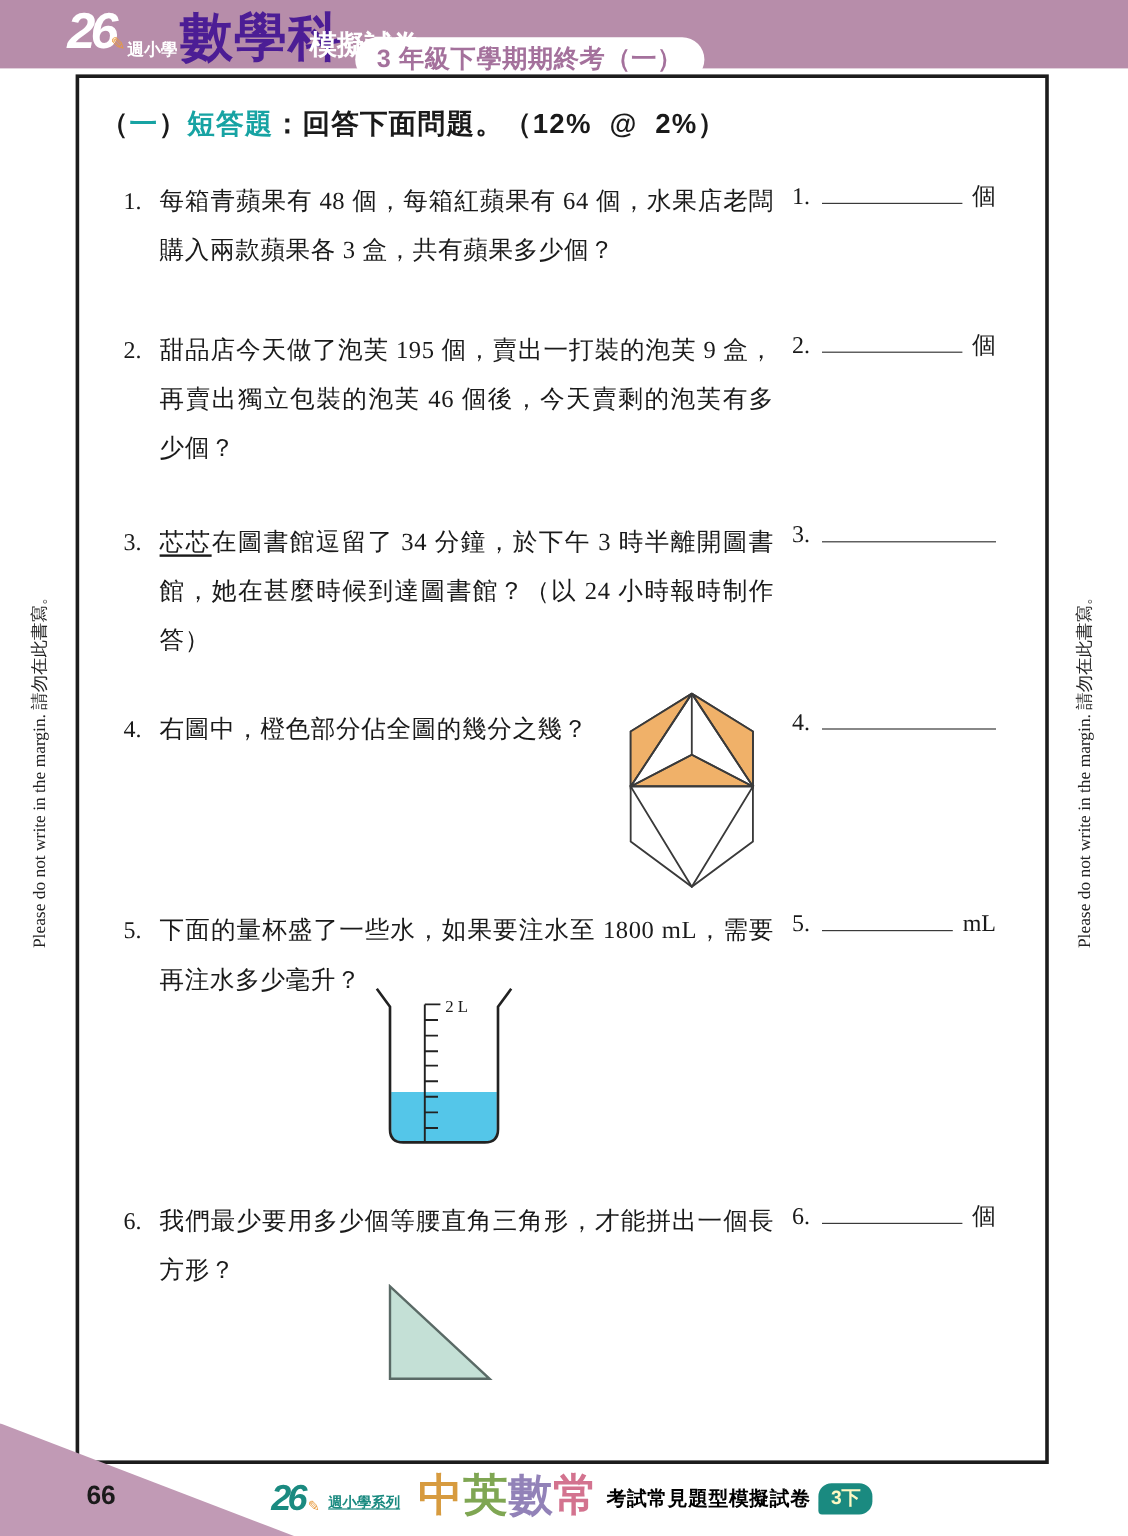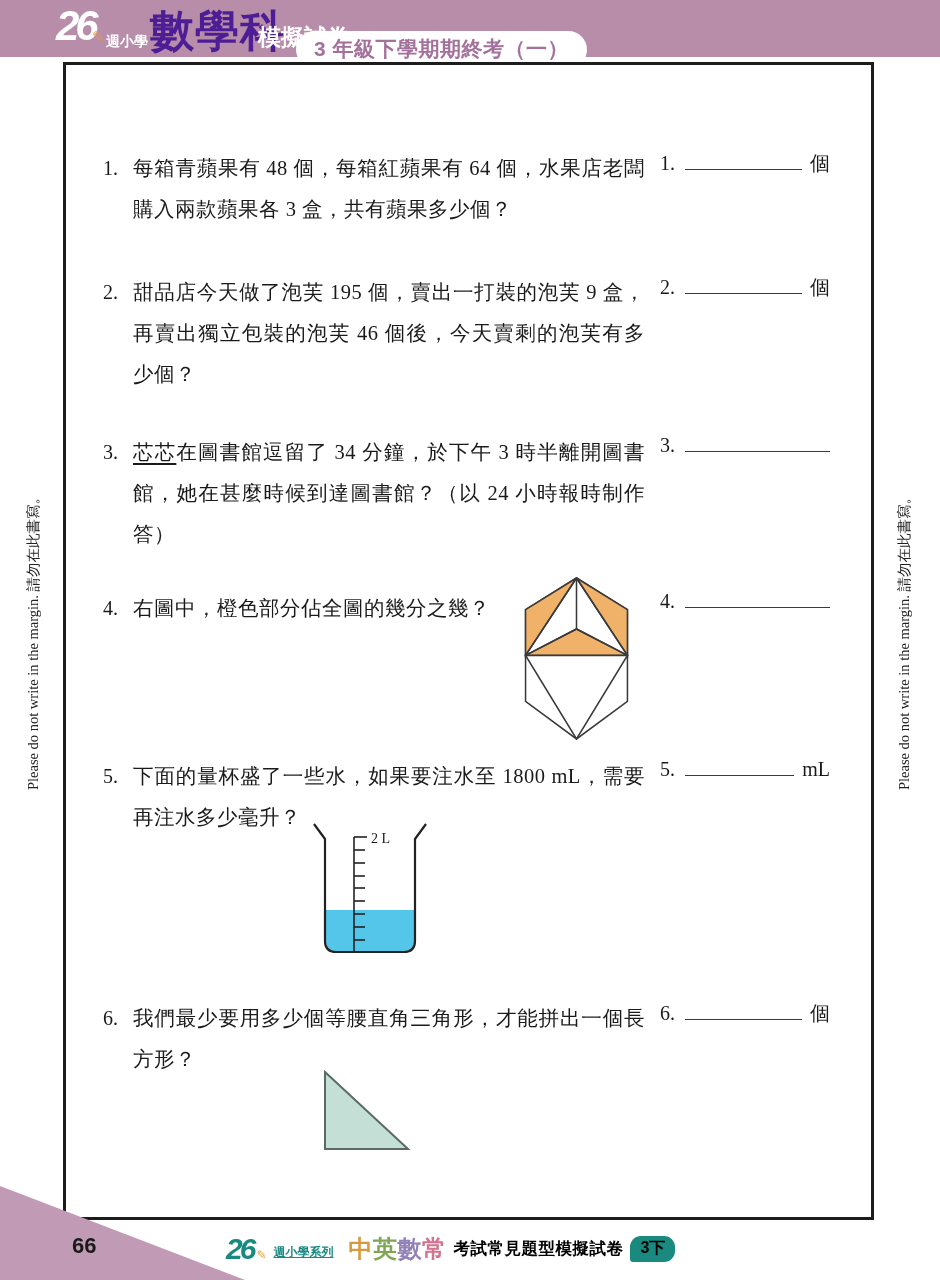--- a/index.html
+++ b/index.html
@@ -98,24 +98,24 @@
     font-family:"Liberation Sans", sans-serif; font-weight:900; font-size:22px; color:#1a1a1a;
   }
   .footer-logo {
     position:absolute; left:226px; top:1228px; height:36px; z-index:2;
     display:flex; align-items:flex-end; gap:7px;
     font-family:"Liberation Sans", sans-serif;
   }
   .f-26 { font-style:italic; font-weight:900; font-size:30px; letter-spacing:-3px; color:#1a8a80; line-height:30px; }
   .f-pencil { font-size:12px; color:#e89a3c; margin-left:-4px; margin-bottom:2px; }
   .f-series { font-weight:700; font-size:12px; color:#1a8a80; margin-bottom:3px;text-decoration:underline; }
-  .f-brand { font-weight:900; font-size:24px; line-height:30px; letter-spacing:0.5px; margin-left:8px; }
+  .f-brand { font-weight:900; font-size:37px; line-height:30px; letter-spacing:0.5px; margin-left:8px;font-family:Liberation Mono, monospace; }
   .f-tagline { font-weight:900; font-size:16.5px; color:#000000; margin-bottom:4px; letter-spacing:0.5px; }
   .f-badge {
-    color:#000000; font-weight:900; font-size:16px;
+    color:#fef9c3; font-weight:900; font-size:16px;
     padding:2px 10px 3px 10px; border-radius:11px 11px 11px 3px; margin-bottom:2px;
   }
 </style>
 </head>
 <body>
 
 <div id="page">
 
   <div class="header" style="background-color: rgb(183, 141, 170);">
     <span class="logo-26">26</span>
@@ -124,20 +124,21 @@
     <span class="subject">數學科</span>
     <span class="paper-type">模擬試卷</span>
     <span class="exam-badge" style="color: rgb(164, 113, 156);">3 年級下學期期終考（一）</span>
   </div>
 
   <div class="main-box"></div>
 
   <div class="margin-note left">Please do not write in the margin.  請勿在此書寫。</div>
   <div class="margin-note right">Please do not write in the margin.  請勿在此書寫。</div>
 
+  <div class="section-title"><span class="sec-dark">（</span><span class="sec-teal">一</span><span class="sec-dark">）</span><span class="sec-teal">短答題</span><span class="sec-dark">：</span><span class="sec-dark">回答下面問題。（12%  @  2%）</span></div>
 
   <div class="q" style="top:148px">
     <span class="q-no">1.</span>
     <div class="q-text">每箱青蘋果有 48 個，每箱紅蘋果有 64 個，水果店老闆購入兩款蘋果各 3 盒，共有蘋果多少個？</div>
   </div>
   <div class="answer" style="top:150px">
     <span class="a-no">1.</span>
     <span class="a-line"></span>
     <span class="a-unit">個</span>
   </div>

